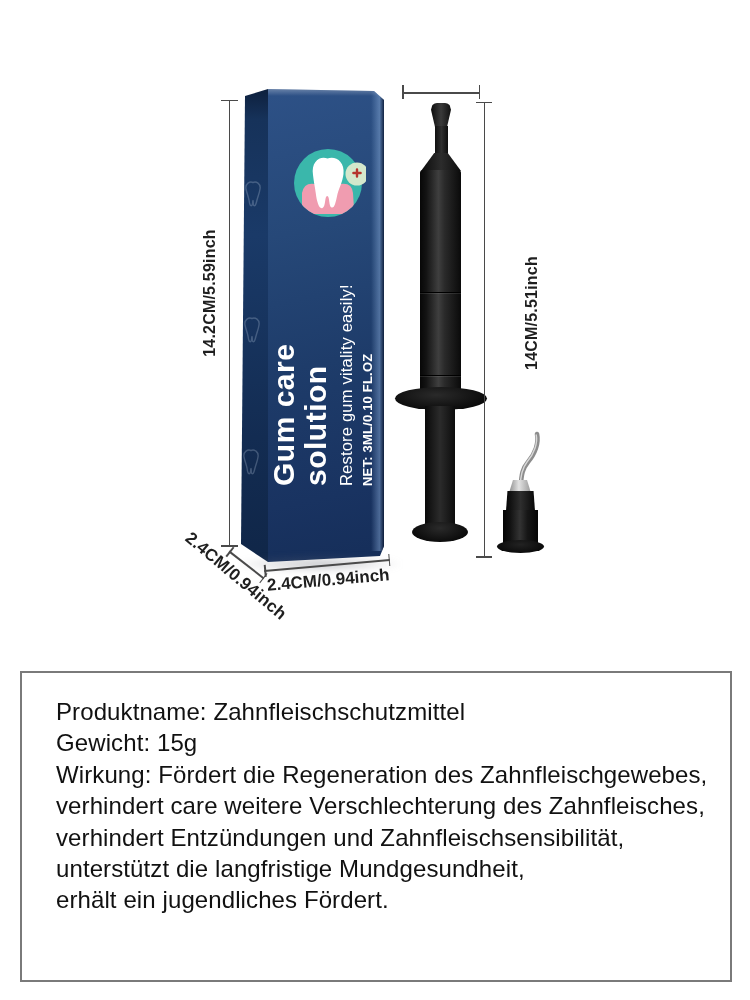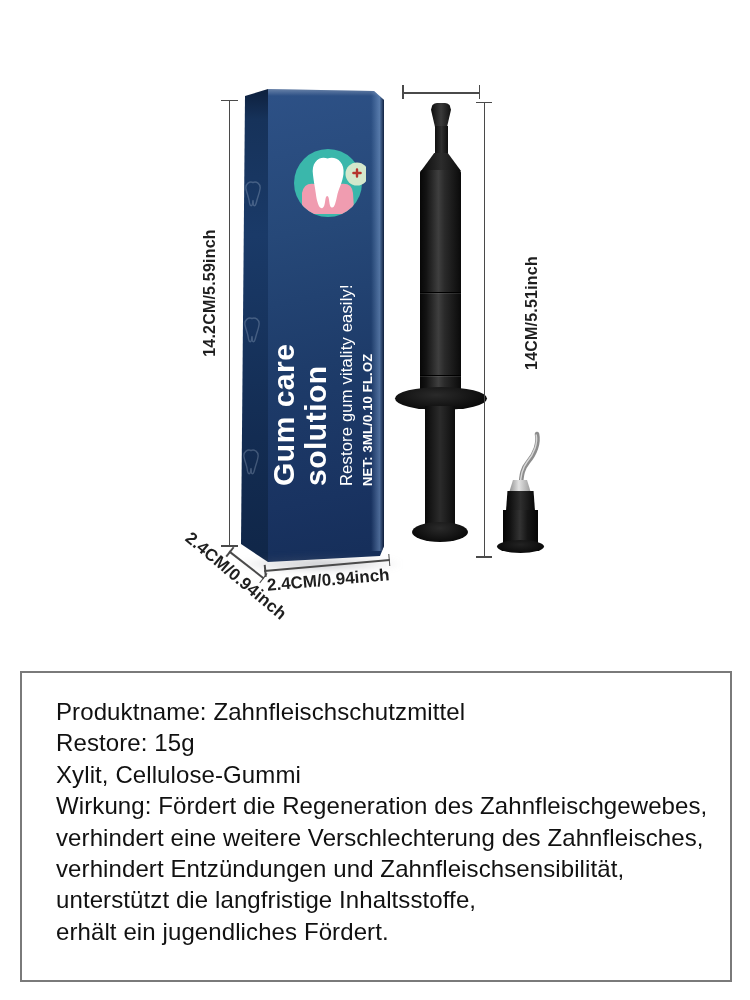--- a/index.html
+++ b/index.html
@@ -204,22 +204,21 @@
 
   <div class="dim-group" style="left:231px; top:549px; width:44px; height:16px; transform:rotate(38deg);">
     <div class="hline"></div>
     <div class="tick-l"></div>
     <div class="tick-r"></div>
   </div>
   <div class="dim-label" style="left:170px; top:566px; width:130px; height:22px; transform:rotate(40deg); font-size:17px;">2.4CM/0.94inch</div>
 
   <div class="info-box">
     <div class="info-line">Produktname: Zahnfleischschutzmittel</div>
-    <div class="info-line">Restore: 15g</div>
-    <div class="info-line">Xylit, Cellulose-Gummi</div>
+    <div class="info-line">Gewicht: 15g</div>
     <div class="info-line">Wirkung: Fördert die Regeneration des Zahnfleischgewebes,</div>
-    <div class="info-line">verhindert eine weitere Verschlechterung des Zahnfleisches,</div>
+    <div class="info-line">verhindert care weitere Verschlechterung des Zahnfleisches,</div>
     <div class="info-line">verhindert Entzündungen und Zahnfleischsensibilität,</div>
-    <div class="info-line">unterstützt die langfristige Inhaltsstoffe,</div>
+    <div class="info-line">unterstützt die langfristige Mundgesundheit,</div>
     <div class="info-line">erhält ein jugendliches Fördert.</div>
   </div>
 
 </div>
 
 </body></html>

